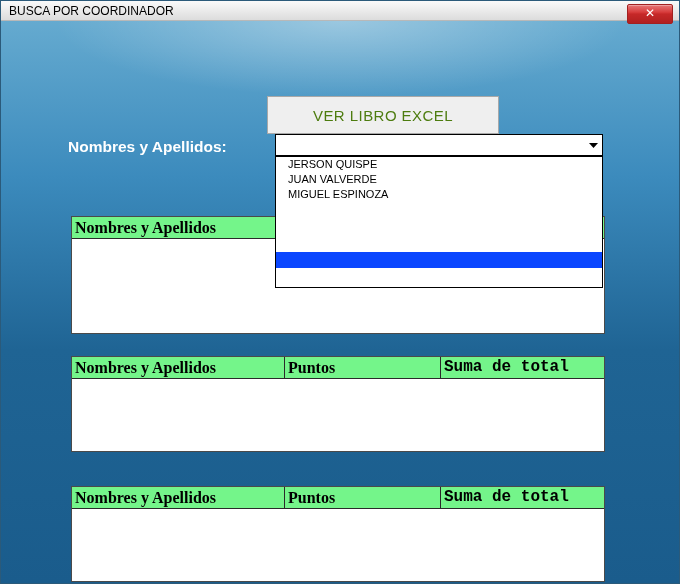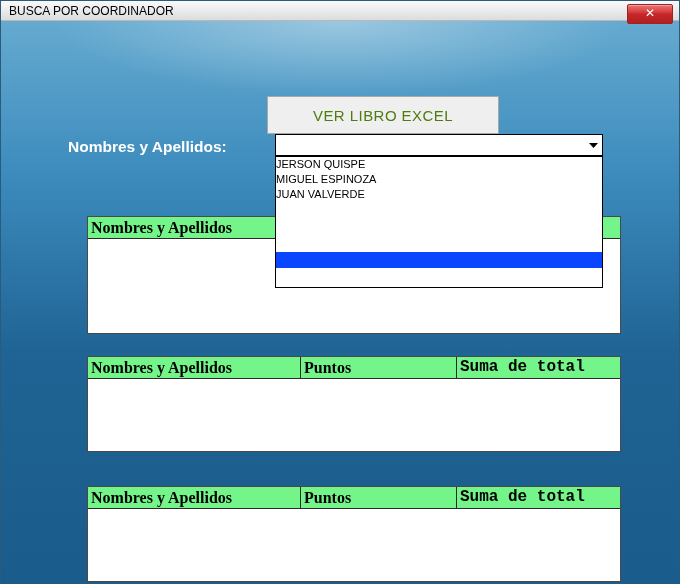--- a/index.html
+++ b/index.html
@@ -117,40 +117,39 @@
       position: absolute;
       left: 274px;
       top: 135px;
       width: 328px;
       height: 132px;
       background: #fff;
       border: 1px solid #000;
       z-index: 5;
     }
     .dropdown .opt {
-      padding: 1px 0;
+      padding: 1px 12px;
       font-size: 11px;
       font-family: Tahoma, Arial, sans-serif;
       color: #000;
       cursor: pointer;
       line-height: 13px;
     }
     .dropdown .spacer {
       height: 50px;
     }
     .dropdown .highlight-row {
       height: 16px;
       background: #0a46ff;
     }
 
     .panel {
       position: absolute;
       background: #fff;
       border: 1px solid #4a4a4a;
-      margin-left: 16px;
     }
     .panel1 {
       left: 70px;
       top: 195px;
       width: 534px;
       height: 118px;
       z-index: 1;
     }
     .panel2 {
       left: 70px;
@@ -215,22 +214,22 @@
       <input type="text" placeholder="" value="" style="">
       <span class="caret">
         <svg width="11" height="11" viewBox="0 0 11 11">
             <polygon points="1,3 10,3 5.5,8" fill="#000"></polygon>
           </svg>
       </span>
     </div>
 
     <div class="dropdown">
       <div class="opt">JERSON QUISPE</div>
+      <div class="opt">JUAN VALVERDE</div>
       <div class="opt">MIGUEL ESPINOZA</div>
-      <div class="opt">JUAN VALVERDE</div>
       <div class="spacer"></div>
       <div class="highlight-row"></div>
     </div>
 
     <div class="panel panel1">
       <div class="headers">
         <div class="hcell c1">Nombres y Apellidos</div>
       </div>
       <div class="body-area"></div>
     </div>

